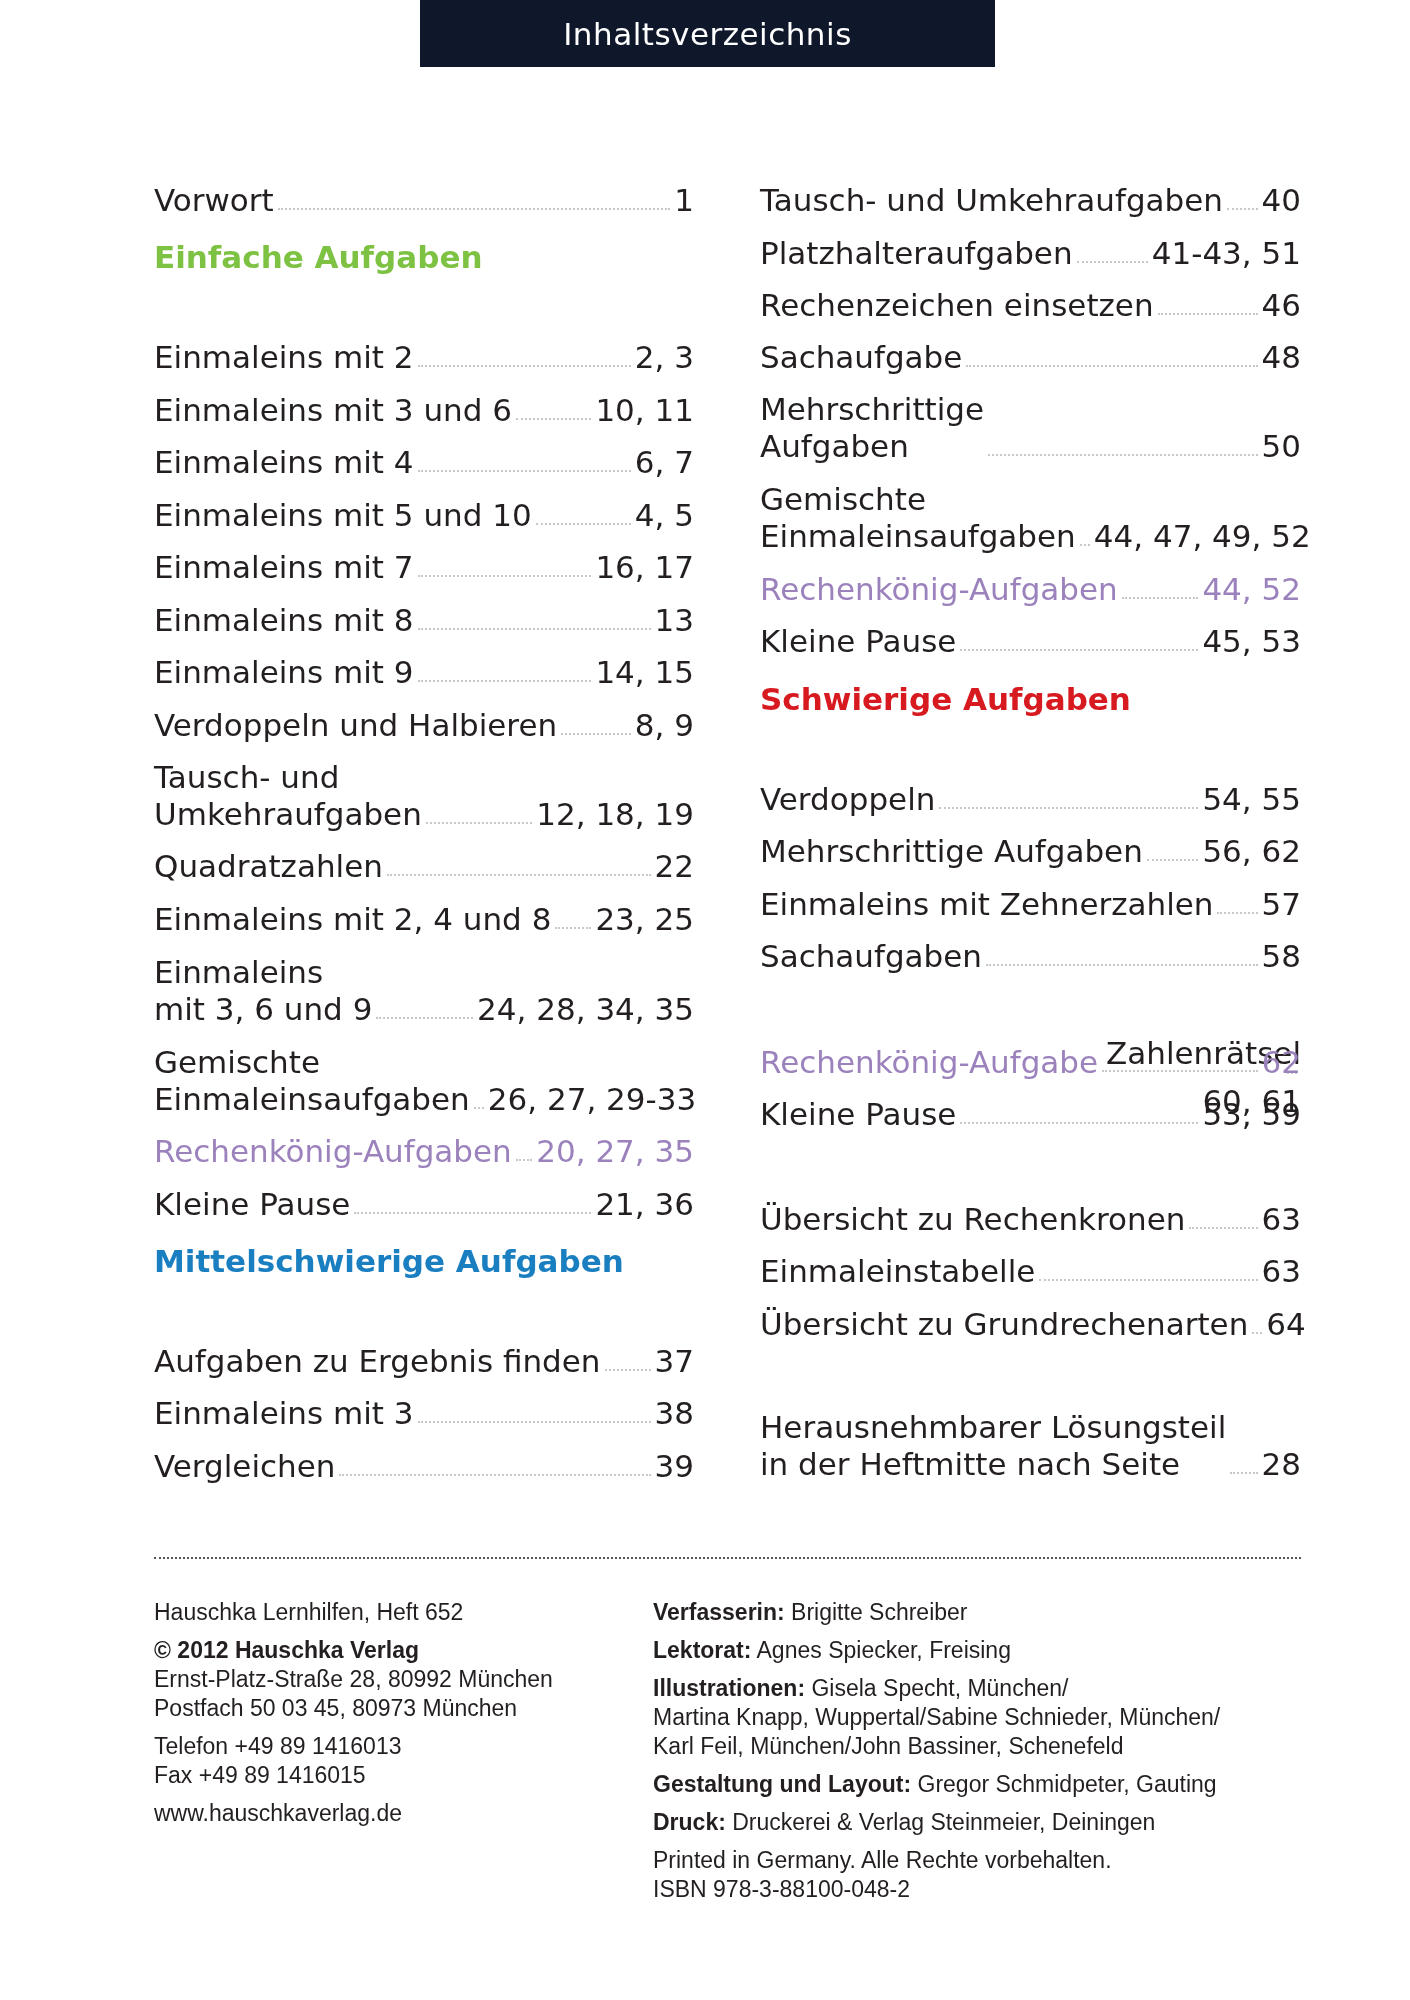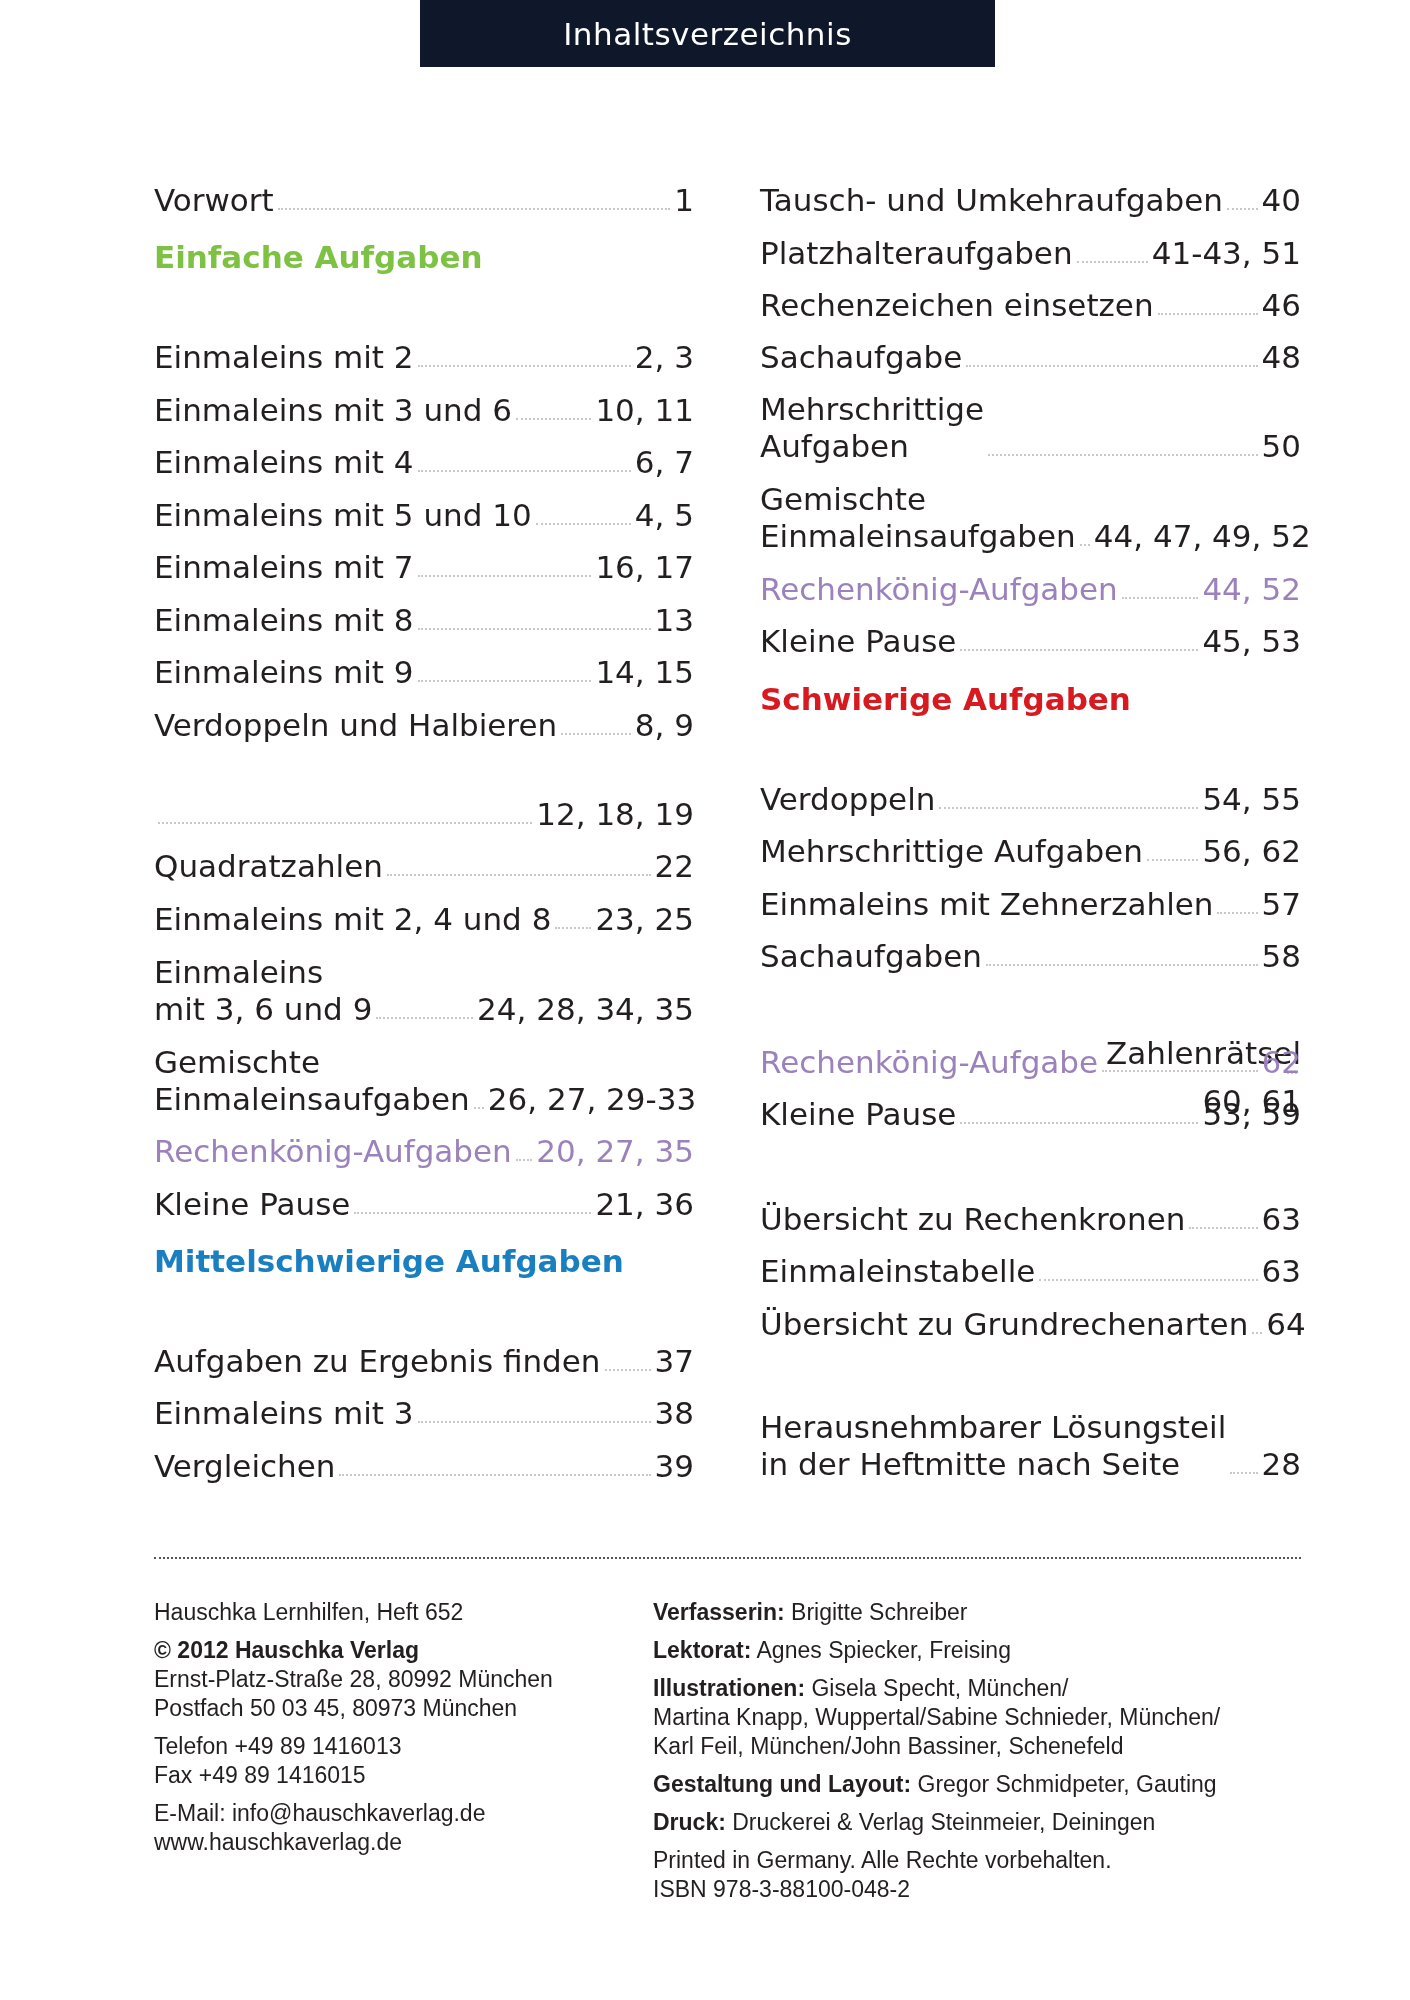--- a/index.html
+++ b/index.html
@@ -97,20 +97,24 @@
       <span class="pages">14, 15</span>
     </div>
     <div class="toc-row" style="top: 660px; height: 37px;">
       <div class="title multi">
         <span>Verdoppeln und Halbieren</span>
       </div>
       <div class="leader"></div>
       <span class="pages">8, 9</span>
     </div>
     <div class="toc-row" style="top: 712px; height: 74px;">
+      <div class="title multi">
+        <span>Tausch- und</span>
+        <span>Umkehraufgaben</span>
+      </div>
       <div class="leader"></div>
       <span class="pages">12, 18, 19</span>
     </div>
     <div class="toc-row" style="top: 801px; height: 37px;">
       <div class="title multi">
         <span>Quadratzahlen</span>
       </div>
       <div class="leader"></div>
       <span class="pages">22</span>
     </div>
@@ -319,21 +323,20 @@
 <div class="footer footer-left">
     <div class="line">Hauschka Lernhilfen, Heft 652</div>
     <div class="gap"></div>
     <div class="line"><b>© 2012 Hauschka Verlag</b></div>
     <div class="line">Ernst-Platz-Straße 28, 80992 München</div>
     <div class="line">Postfach 50 03 45, 80973 München</div>
     <div class="gap"></div>
     <div class="line">Telefon +49 89 1416013</div>
     <div class="line">Fax +49 89 1416015</div>
     <div class="gap"></div>
-    <div class="line">E-Mail: info@hauschkaverlag.de</div>
     <div class="line">www.hauschkaverlag.de</div>
   </div>
 <div class="footer footer-right">
     <div class="line"><b>Verfasserin:</b> <span>Brigitte Schreiber</span></div>
     <div class="gap"></div>
     <div class="line"><b>Lektorat:</b> <span>Agnes Spiecker, Freising</span></div>
     <div class="gap"></div>
     <div class="line"><b>Illustrationen:</b> <span>Gisela Specht, München/</span></div>
     <div class="line"><span>Martina Knapp, Wuppertal/Sabine Schnieder, München/</span></div>
     <div class="line"><span>Karl Feil, München/John Bassiner, Schenefeld</span></div>

